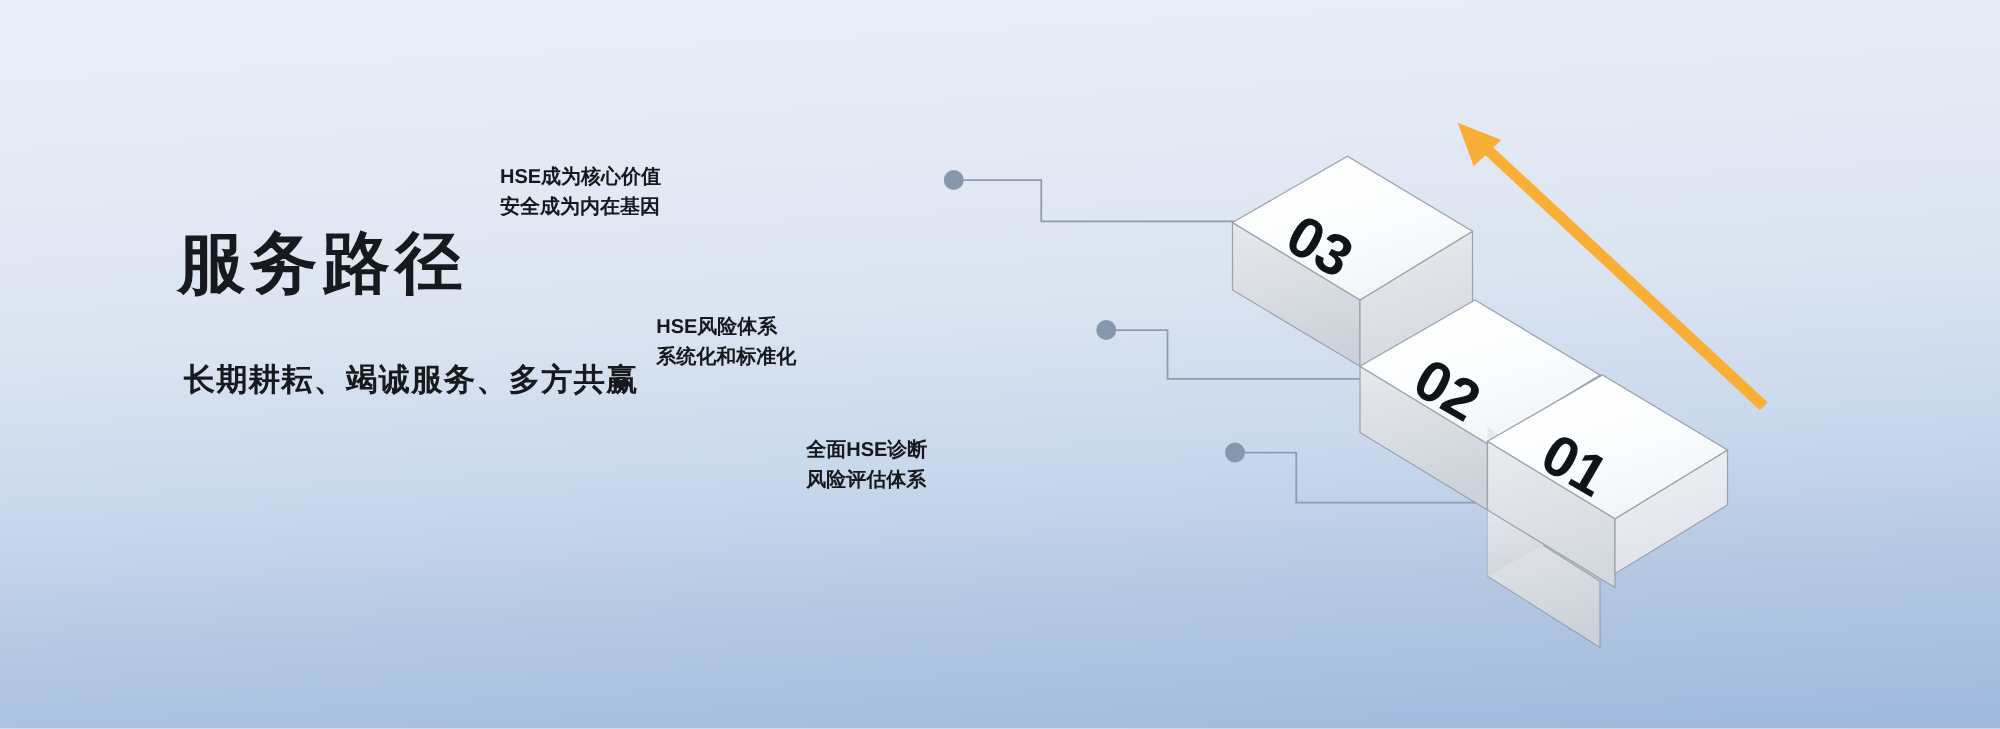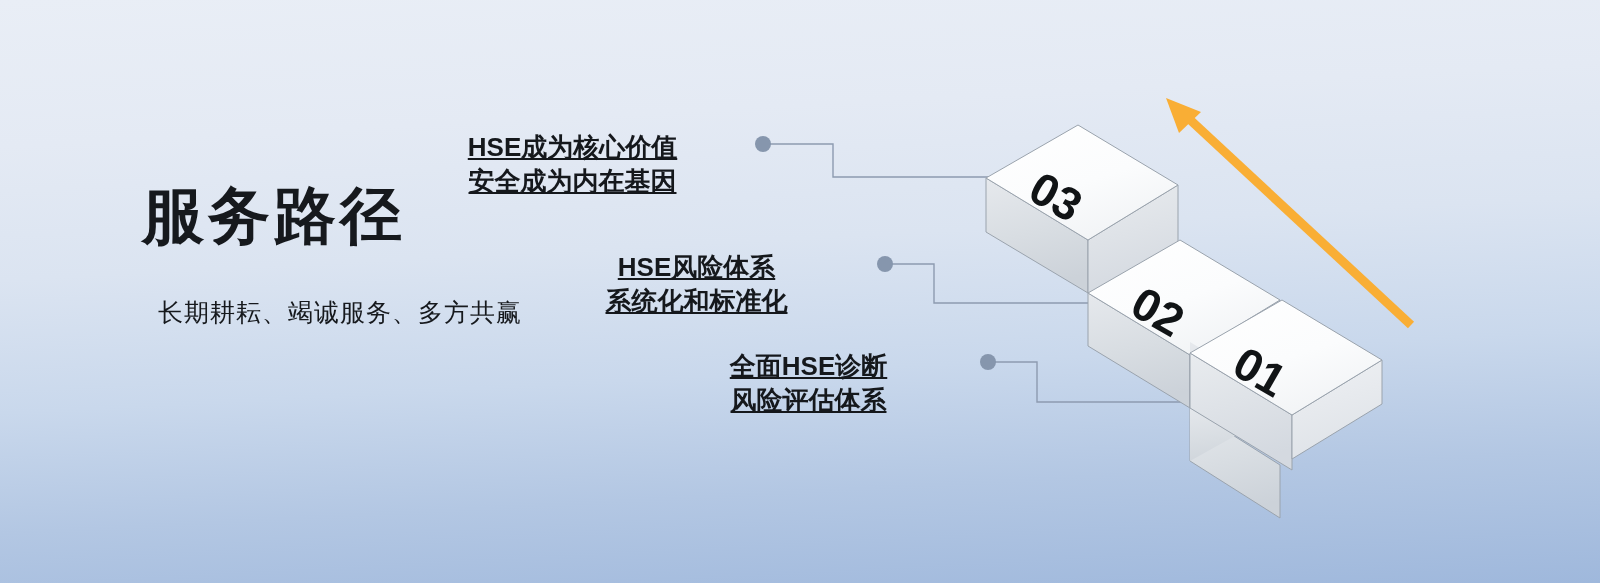--- a/index.html
+++ b/index.html
@@ -21,48 +21,47 @@
   }
 
   
   #text-block {
     position: absolute;
     left: 142px;
     top: 182px;
     width: 470px;
   }
   #page-title {
-    font-size: 62px;
+    font-size: 54px;
     font-weight: 700;
     letter-spacing: 4px;
     color: #16191d;
     line-height: 1.1;
     margin: 0;
     white-space: nowrap;
   }
   #page-subtitle {
-    margin: 16px;
+    margin: 5px;
     margin-top: 46px;
     font-size: 25px;
-    font-weight: 400;
+    font-weight: 700;
     letter-spacing: 1px;
     color: #16191d;
     white-space: nowrap;
   }
 
   
   .callout {
     position: absolute;
-    text-align: center;
+    text-align: left;
     color: #15181c;
-    font-size: 26px;
+    font-size: 16px;
     font-weight: 700;
     line-height: 1;
     white-space: nowrap;
-    text-decoration: underline;
   }
   .callout .line2 {
     display: block;
     margin-top: 8px;
   }
   #callout-3 { left: 400px; top: 134px; width: 345px; }
   #callout-2 { left: 525px; top: 254px; width: 343px; }
   #callout-1 { left: 645px; top: 353px; width: 327px; }
 
   

